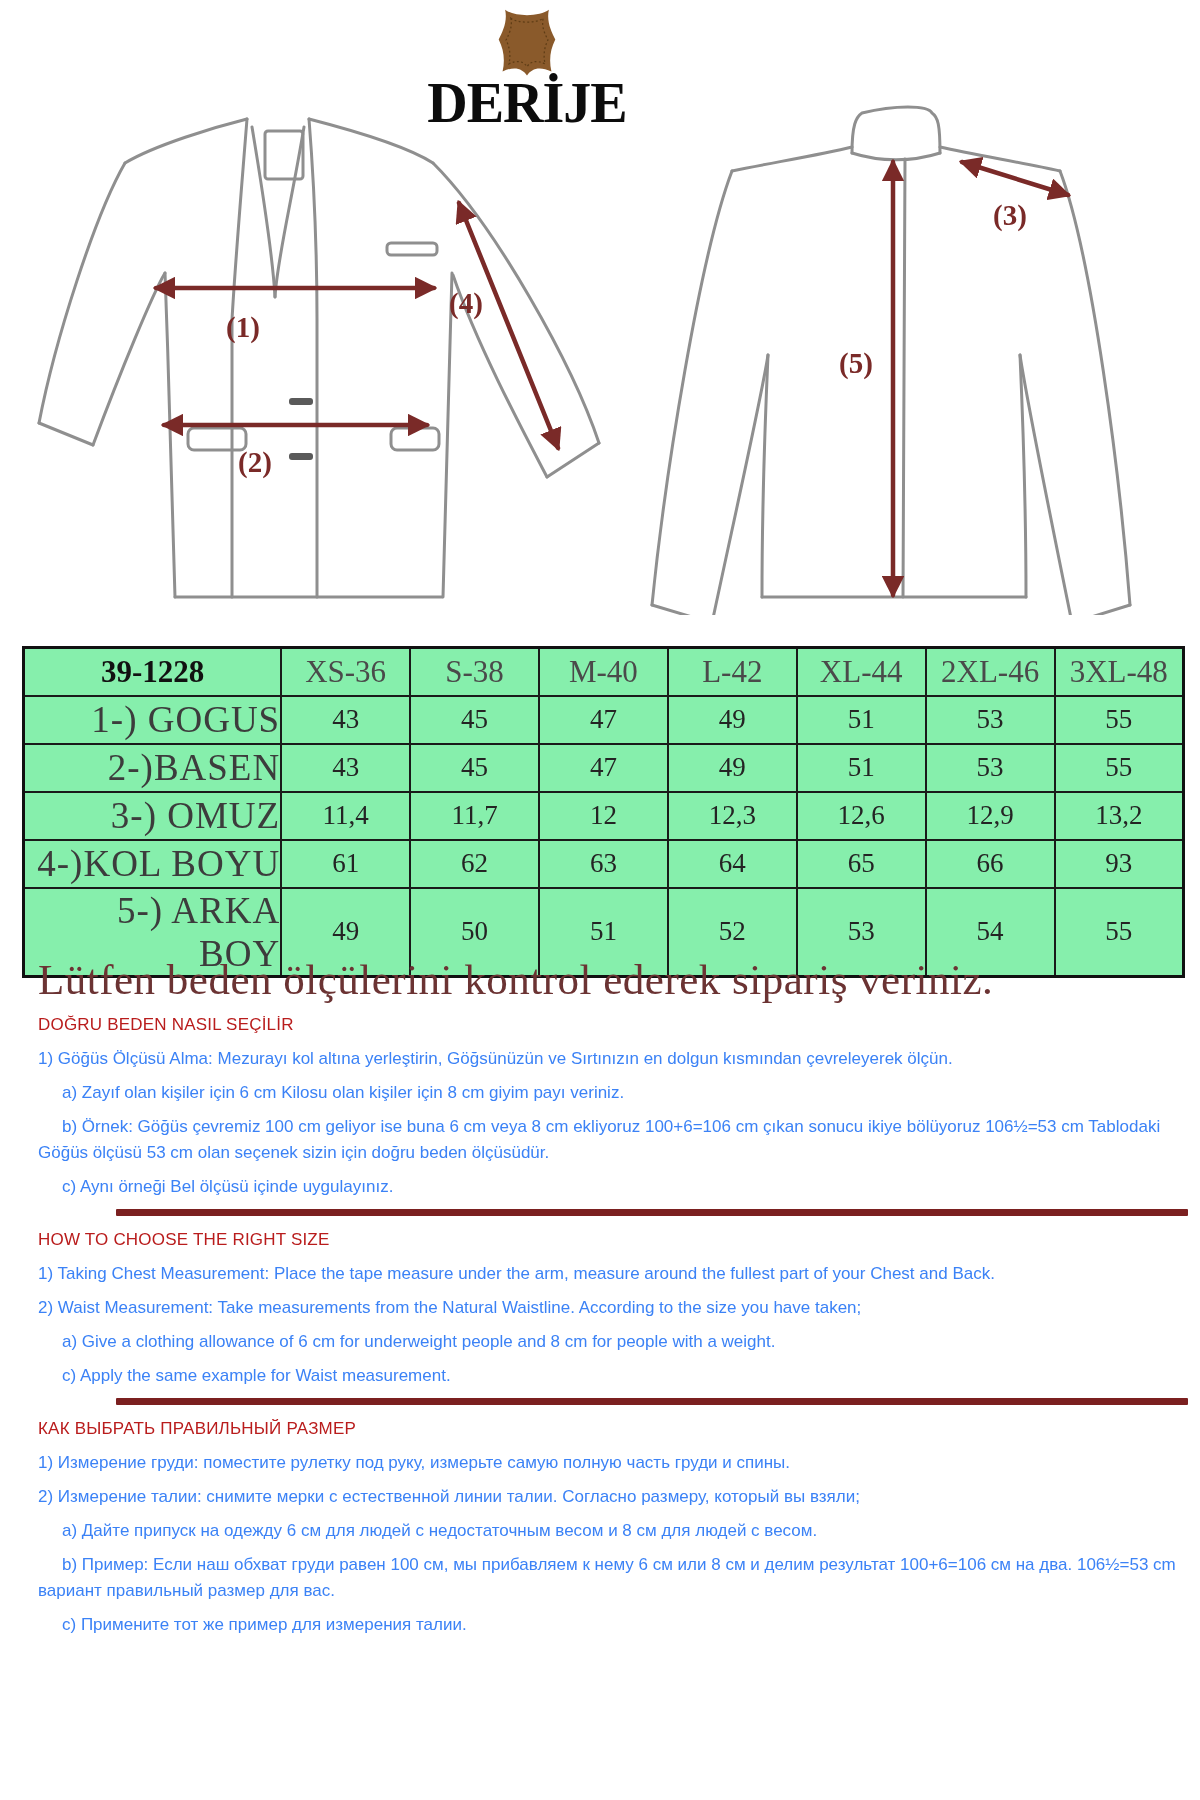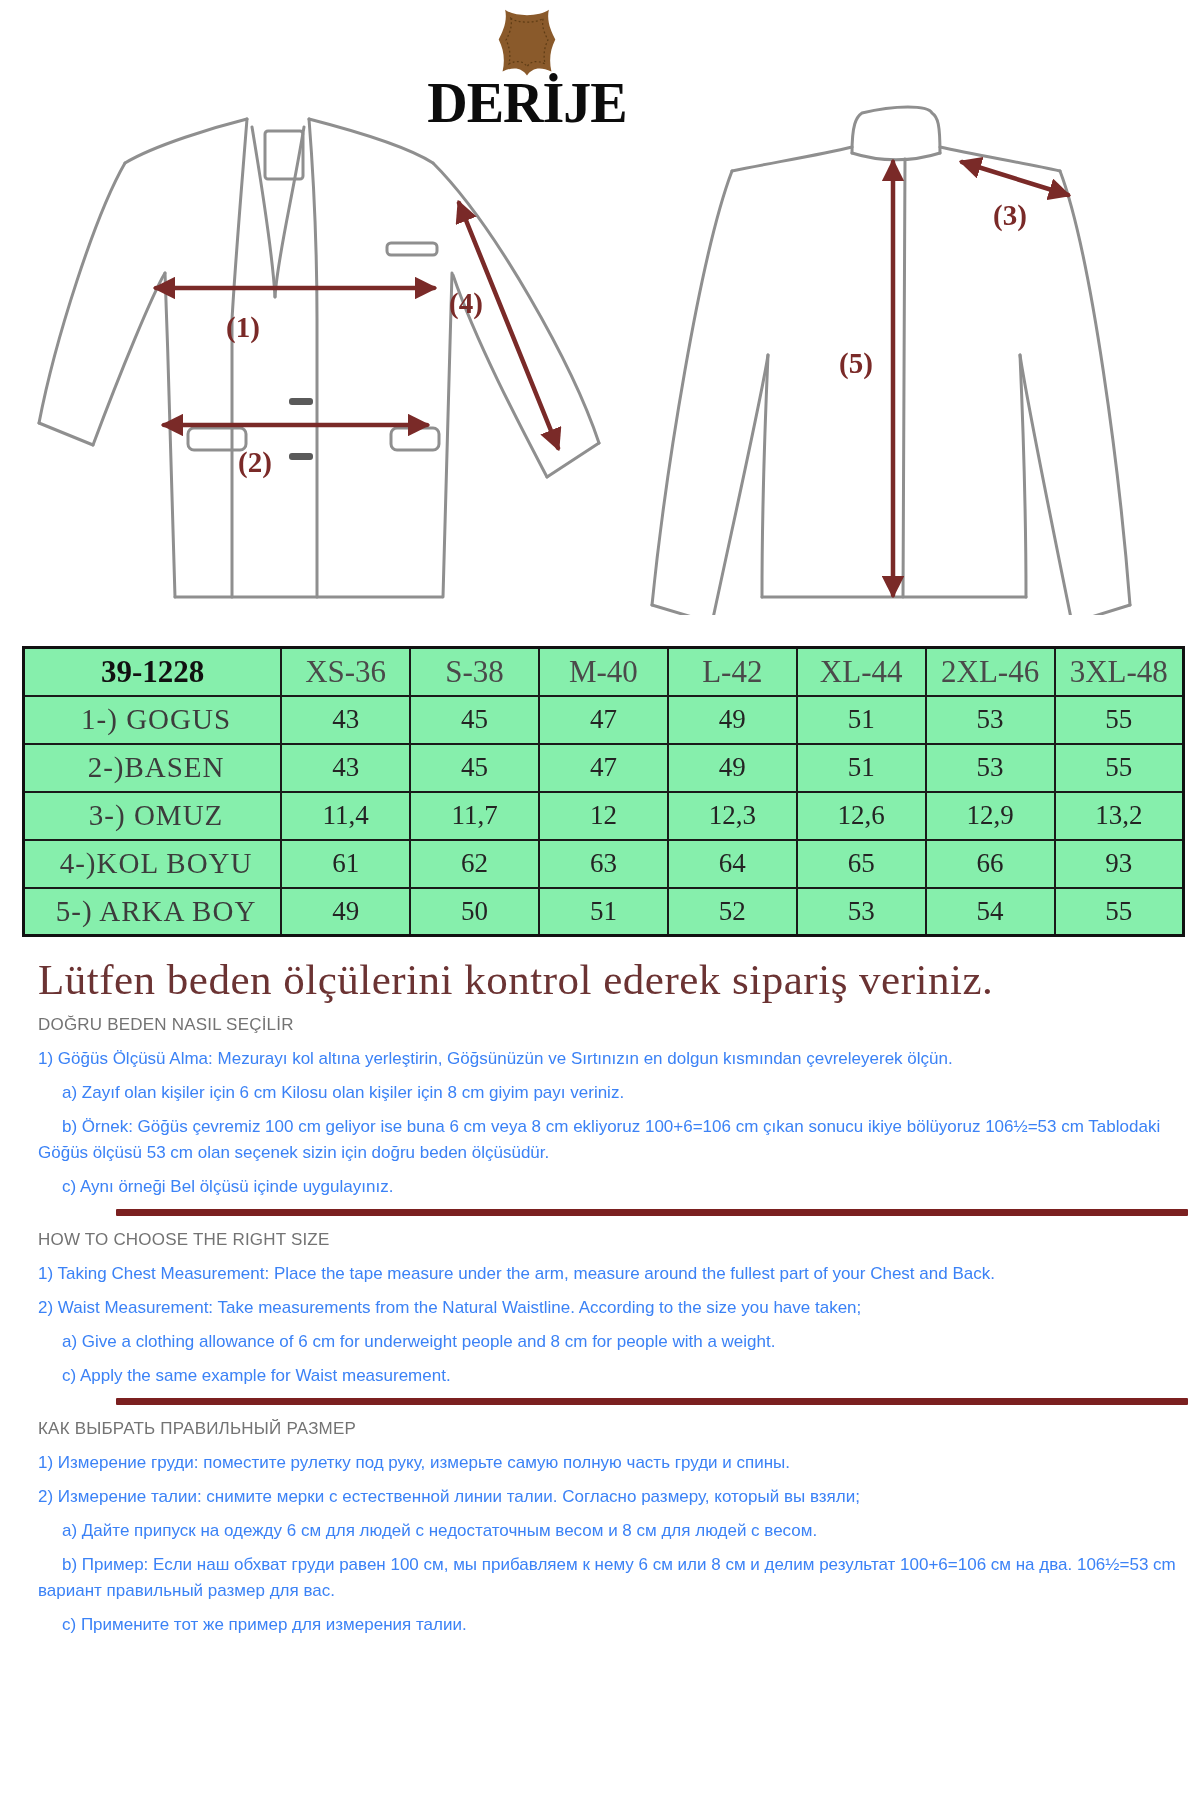--- a/index.html
+++ b/index.html
@@ -26,32 +26,32 @@
   .size-table{
     position:absolute;top:618px;left:22px;width:1163px;
     border-collapse:collapse;table-layout:fixed;border:3px solid #111;
     font-family:"Liberation Serif",serif;background:#86efac;margin-top:28px;
   }
   .size-table tr{height:48px;}
   .size-table th,.size-table td{border:2px solid #1a1a1a;text-align:center;vertical-align:middle;padding:0;}
   .size-table .c0{width:22%;}
   .size-table .code{font-size:31px;font-weight:700;color:#111;}
   .size-table th.size{font-size:31px;font-weight:400;color:#4a4a4a;}
-  .size-table td.rowlabel{text-align:center;padding-left:7px;font-size:29px;color:#3c3c3c;letter-spacing:1px;}
+  .size-table td.rowlabel{text-align:right;padding-left:7px;font-size:37px;color:#3c3c3c;letter-spacing:1px;}
   .size-table td.val{font-size:27px;color:#242424;}
   
   .notice{
     position:absolute;top:956px;left:38px;width:1150px;
     font-family:"Liberation Serif",serif;font-size:43px;line-height:1.1;
     color:#6b3333;letter-spacing:0.5px;white-space:nowrap;
   }
   
   .content{position:absolute;top:1012px;left:38px;width:1150px;}
   .content p{margin:0 0 8px 0;font-size:17px;line-height:26px;color:#3b82f6;}
-  .content p.heading{letter-spacing:0.2px;color:#737373;}
+  .content p.heading{letter-spacing:0.2px;color:#b91c1c;}
   .content p.ind{text-indent:24px;}
   .divider{height:7px;background:#7b2020;margin:9px 0 11px 78px;border-radius:1px;}
 </style>
 </head>
 <body>
 
 <div class="page">
 
   <div class="logo">
     <svg width="66" height="72" viewBox="0 0 100 112">

